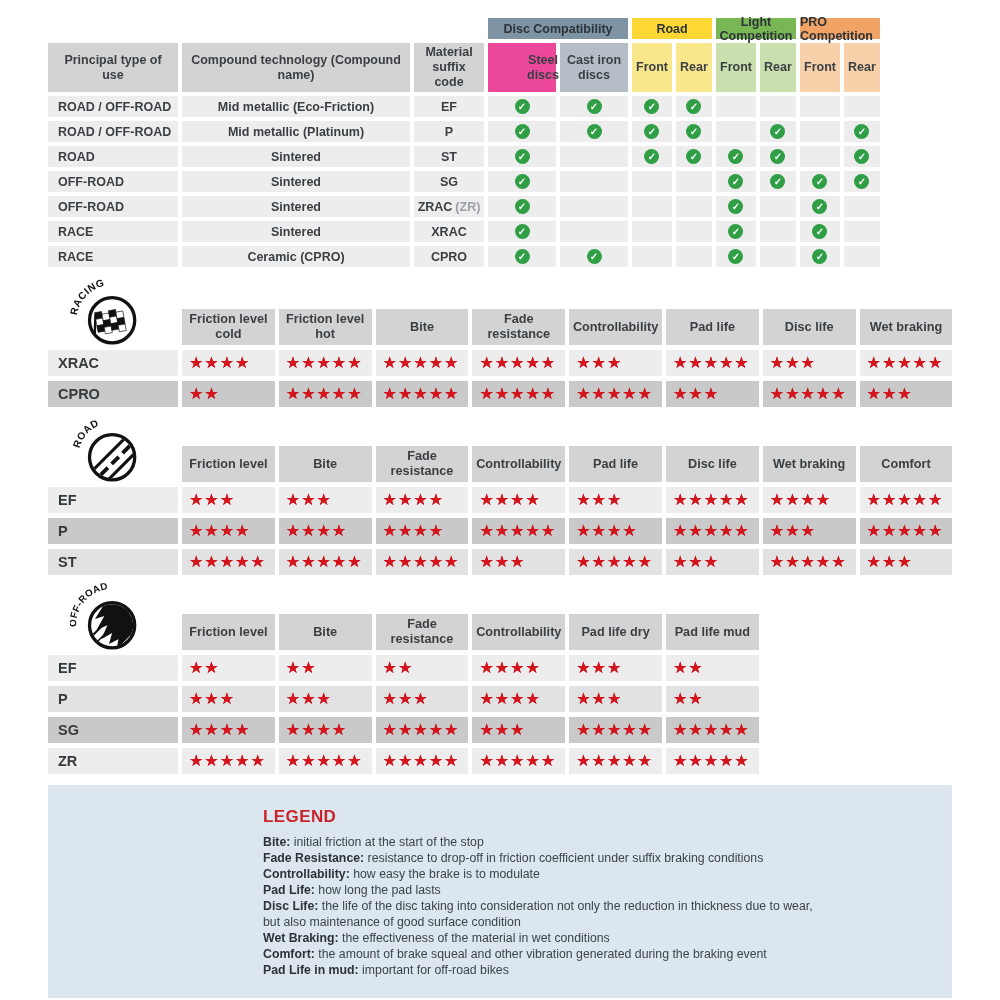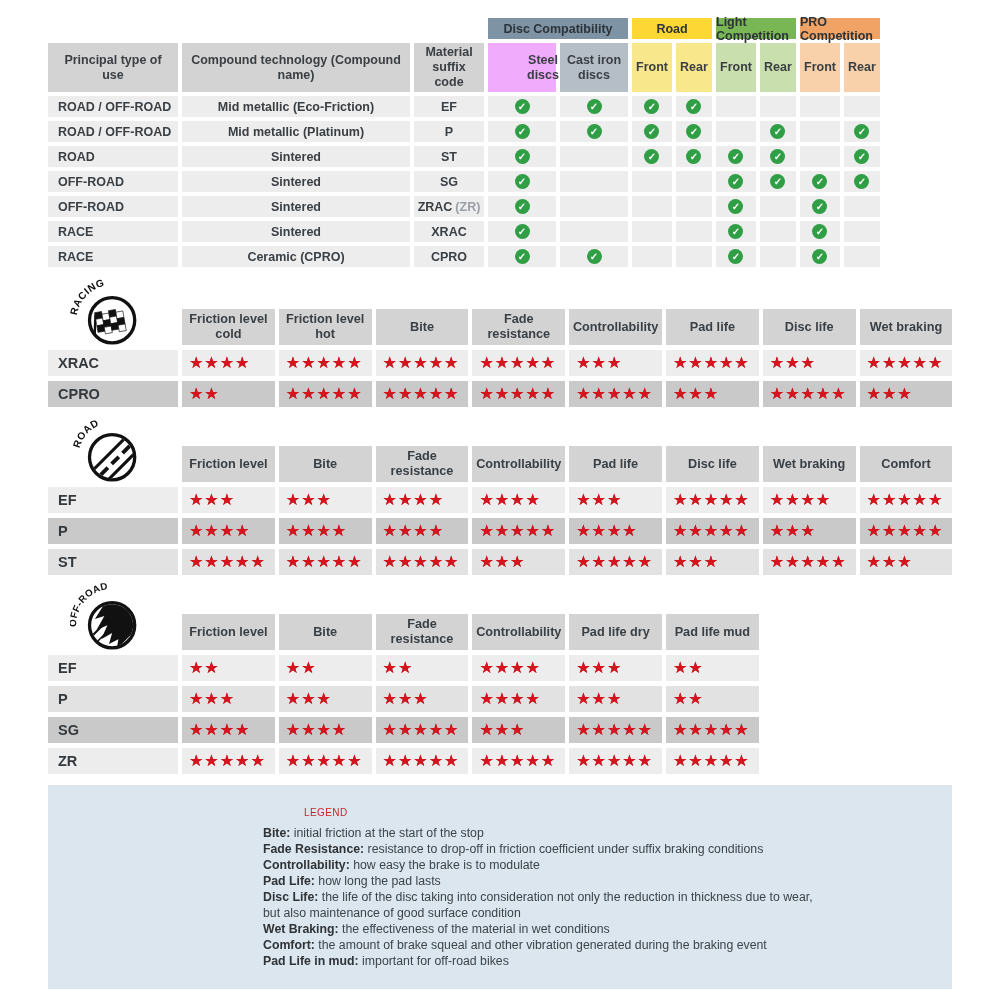--- a/index.html
+++ b/index.html
@@ -40,41 +40,41 @@
   .rhdr.blank{background:transparent;}
   .rlabel{height:26px;display:flex;align-items:center;padding-left:10px;
     font-size:14.5px;font-weight:bold;color:#34393d;}
   .rstars{height:26px;display:flex;align-items:center;padding-left:7px;}
   .stars{color:var(--star-red);font-size:16px;letter-spacing:1px;line-height:1;
     text-shadow:0 0 0.4px #a30f16;}
 
   
   .legend{margin-top:11px;width:904px;background:var(--legend-bg);
     padding:22px 20px 20px 215px;}
-  .legend-title{color:var(--legend-red);font-weight:normal;font-size:10px;letter-spacing:0.4px;margin-bottom:7px;margin-left:41px;}
+  .legend-title{color:var(--legend-red);font-weight:bold;font-size:17px;letter-spacing:0.4px;margin-bottom:7px;}
   .litem{font-size:12.3px;line-height:16px;color:#3d4449;}
   .litem .term{font-weight:bold;color:#2e3338;}
   .litem .desc{white-space:pre-line;}
 </style>
 </head>
 <body>
 
 <div class="canvas">
   <div class="content">
 
     <div class="compat-grid" id="compat-grid">
         <div class="blank" style="grid-column: 1 / span 3;"></div>
         <div class="gcell" style="background: rgb(126, 147, 164);">Disc Compatibility</div>
         <div class="gcell" style="background: rgb(253, 215, 51);">Road</div>
-        <div class="gcell" style="background: rgb(121, 183, 84);">Light Competition</div>
+        <div class="gcell" style="background: rgb(121, 183, 84); text-align: center;">Light Competition</div>
         <div class="gcell" style="background: rgb(240, 163, 101);">PRO Competition</div>
         <div class="hdr">Principal type of use</div>
         <div class="hdr">Compound technology (Compound name)</div>
         <div class="hdr">Material suffix code</div>
-        <div class="hdr" style="background: #f0abfc; padding-left: 46px;">Steel discs</div>
+        <div class="hdr" style="background: #ec4899; padding-left: 46px;">Steel discs</div>
         <div class="hdr" style="background: rgb(181, 190, 199);">Cast iron discs</div>
         <div class="hdr" style="background: rgb(249, 231, 140);">Front</div>
         <div class="hdr" style="background: rgb(249, 231, 140);">Rear</div>
         <div class="hdr" style="background: rgb(202, 223, 174);">Front</div>
         <div class="hdr" style="background: rgb(202, 223, 174);">Rear</div>
         <div class="hdr" style="background: rgb(248, 208, 170);">Front</div>
         <div class="hdr" style="background: rgb(248, 208, 170);">Rear</div>
         <div class="dcell left">ROAD / OFF-ROAD</div>
         <div class="dcell center">Mid metallic (Eco-Friction)</div>
         <div class="dcell center">

